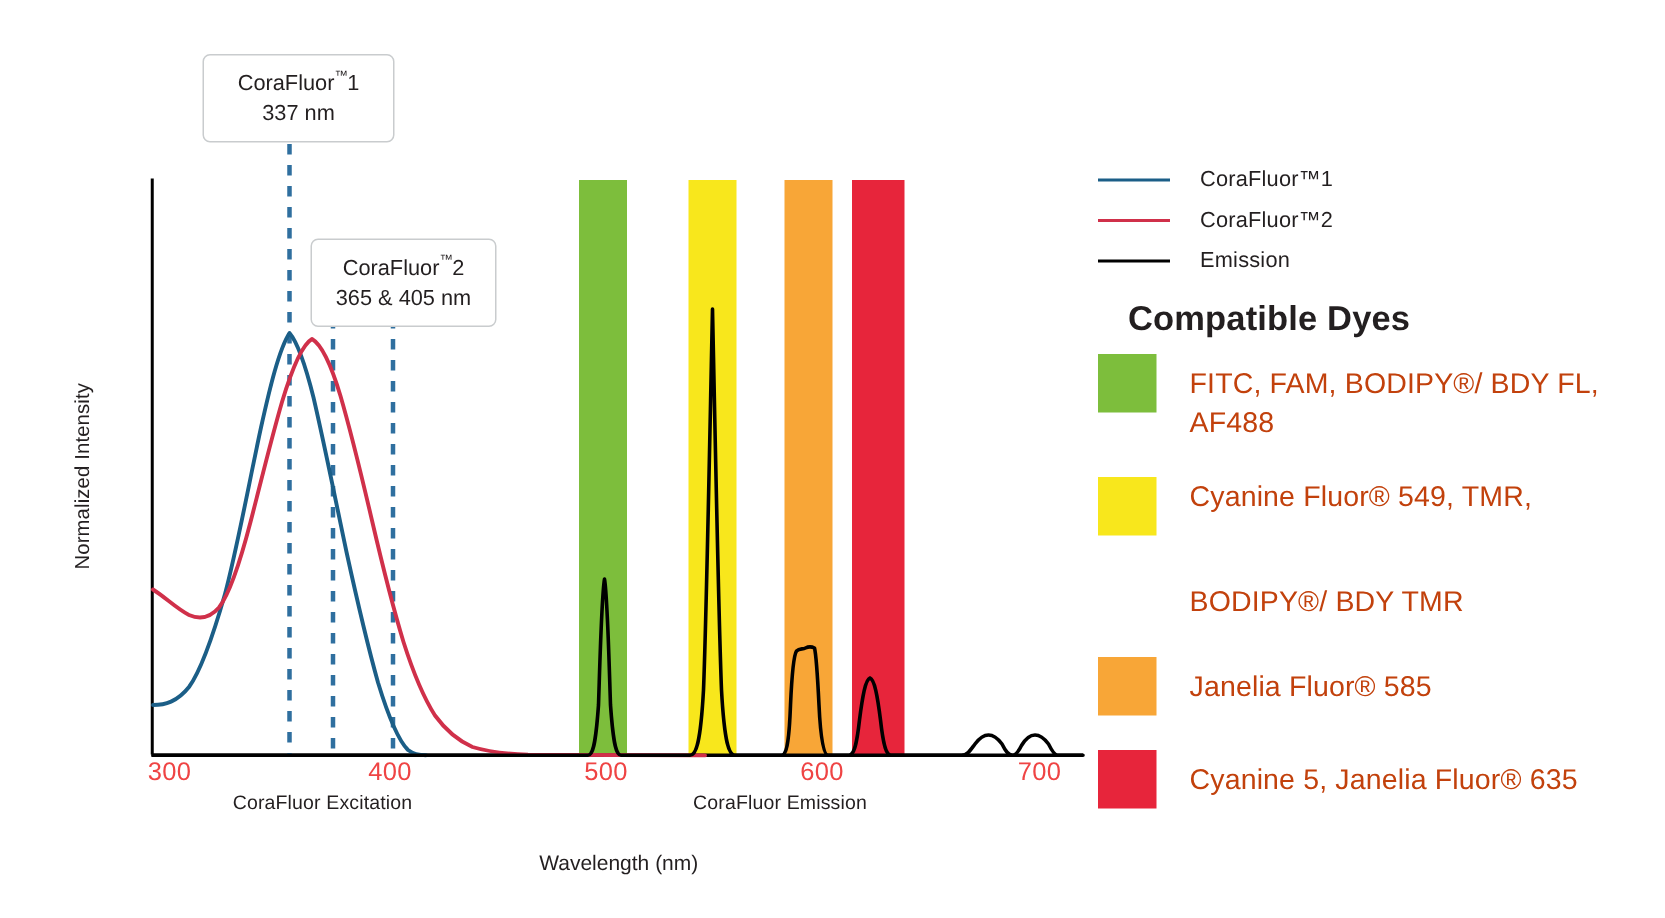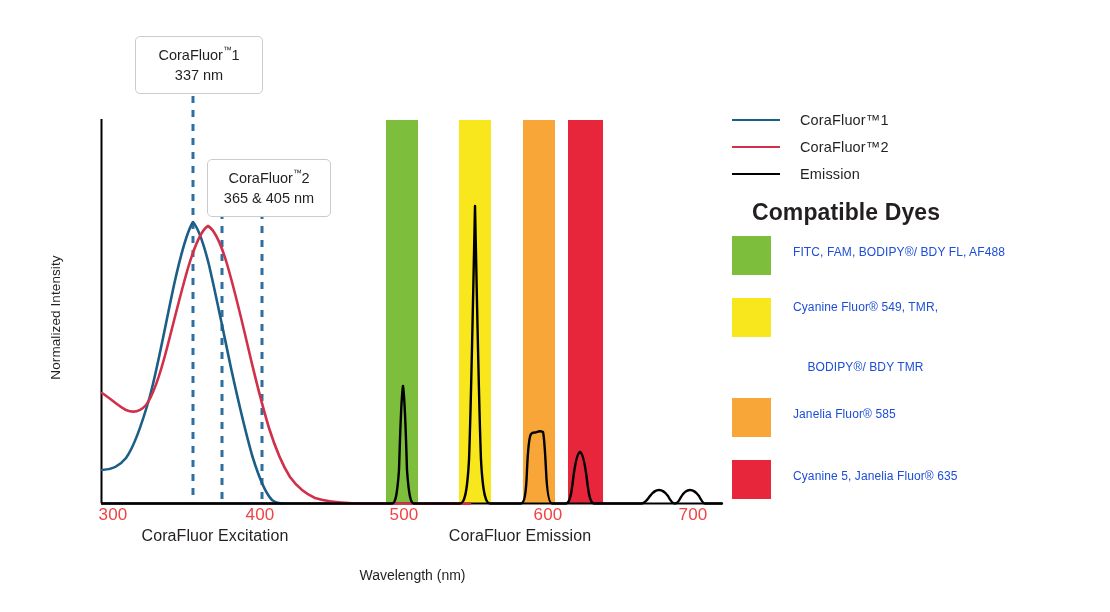--- a/index.html
+++ b/index.html
@@ -52,21 +52,21 @@
     position: absolute;
     font-size: 17px;
     color: #ef4444;
     text-align: center;
     width: 60px;
     top: 505px;
     letter-spacing: 0.2px;
   }
   .region-label {
     position: absolute;
-    font-size: 16px;
+    font-size: 13px;
     color: #231f20;
     text-align: center;
     top: 527px;
     letter-spacing: 0.1px;
   }
   .axis-x-title {
     position: absolute;
     top: 567px;
     left: 0;
     width: 825px;
@@ -153,26 +153,25 @@
     min-height: 39px;
   }
   .swatch-box {
     width: 39px;
     height: 39px;
     flex: 0 0 auto;
     margin-left: 2px;
     margin-right: 22px;
   }
   .dye-label {
-    font-size: 12px;
+    font-size: 19px;
     line-height: 1.35;
-    color: #1d4ed8;
+    color: #c2410c;
     padding-top: 8px;
     letter-spacing: 0.1px;
-    text-align: center;
   }
   .dye-label .ln2 { display: block; margin-top: 44px; }
 </style>
 </head>
 <body>
 
 <div id="root">
 
   <div class="plot-wrap">
 

